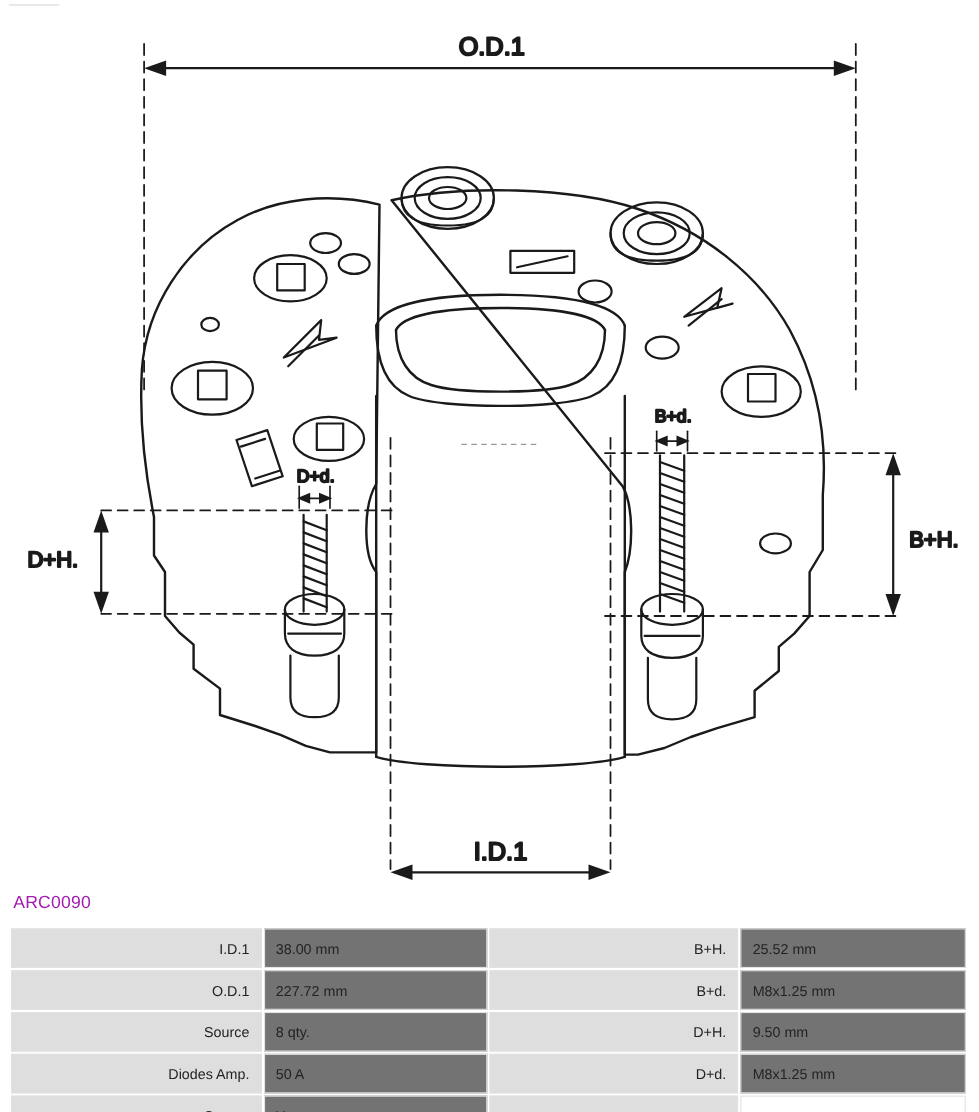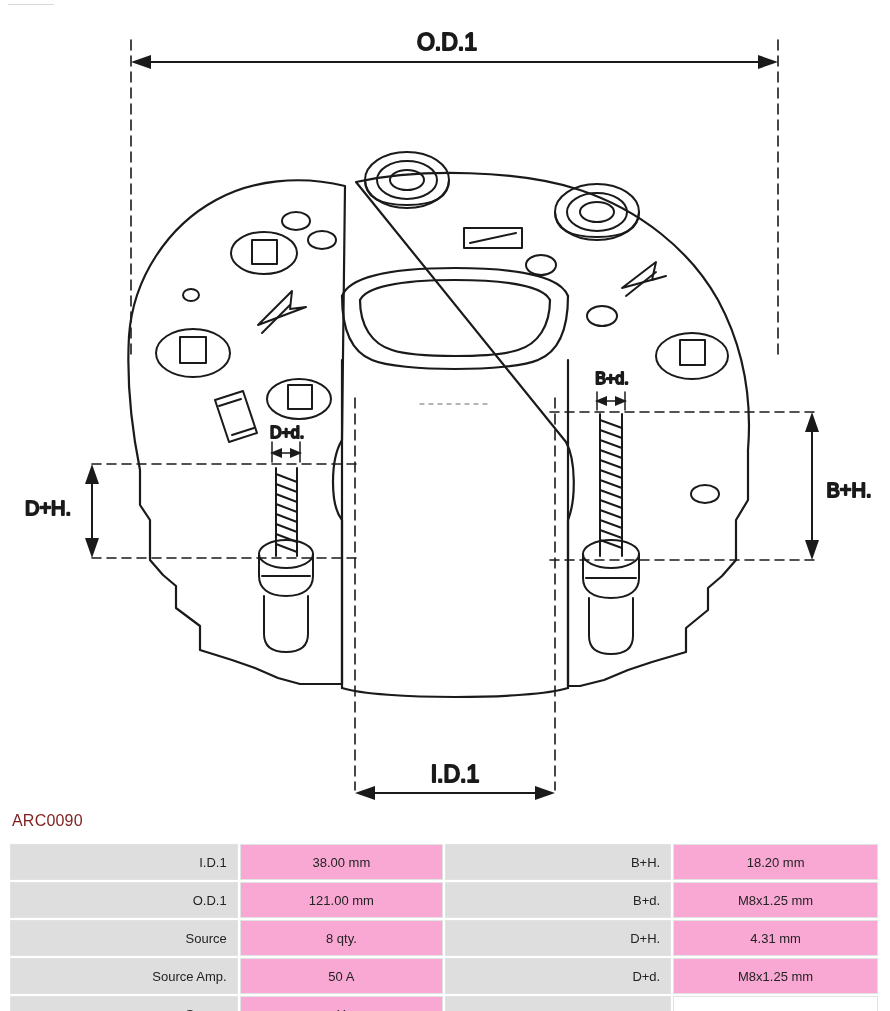--- a/index.html
+++ b/index.html
@@ -17,21 +17,21 @@
   }
   svg#tech-drawing{display:block;width:890px;height:820px;}
   .dimlabel{
     font-family:"Liberation Sans", sans-serif;
     fill:#1a1a1a;
   }
   #part-code{
     position:absolute;
     left:12px;top:812px;
     font-size:16px;
-    color:#7f1d1d;
+    color:#a21caf;
     letter-spacing:0.2px;
   }
   #spec-table{
     position:absolute;
     left:8px;top:842px;
     width:872px;
     border-collapse:separate;
     border-spacing:2px;
     font-size:13px;
   }
@@ -41,22 +41,22 @@
     background:#ffffff;
     border:1px solid #e2e2e2;
   }
   #spec-table td.lab{
     background:#dedede;
     text-align:right;
     width:232px;
     color:#232323;
   }
   #spec-table td.val{
-    background:#f9a8d4;
-    text-align:center;
+    background:#737373;
+    text-align:left;
     width:204px;
     color:#232323;
   }
   #spec-table td.empty{
     background:#dedede;
     border:1px solid #e2e2e2;
   }
   #spec-table td.blank{
     background:#ffffff;
     border:1px solid #e2e2e2;
@@ -259,36 +259,36 @@
 </div>
 
 <div id="part-code">ARC0090</div>
 
 <table id="spec-table">
   <tbody>
     <tr>
       <td class="lab">I.D.1</td>
       <td class="val">38.00 mm</td>
       <td class="lab">B+H.</td>
-      <td class="val">18.20 mm</td>
+      <td class="val">25.52 mm</td>
     </tr>
     <tr>
       <td class="lab">O.D.1</td>
-      <td class="val">121.00 mm</td>
+      <td class="val">227.72 mm</td>
       <td class="lab">B+d.</td>
       <td class="val">M8x1.25 mm</td>
     </tr>
     <tr>
       <td class="lab">Source</td>
       <td class="val">8 qty.</td>
       <td class="lab">D+H.</td>
-      <td class="val">4.31 mm</td>
-    </tr>
-    <tr>
-      <td class="lab">Source Amp.</td>
+      <td class="val">9.50 mm</td>
+    </tr>
+    <tr>
+      <td class="lab">Diodes Amp.</td>
       <td class="val">50 A</td>
       <td class="lab">D+d.</td>
       <td class="val">M8x1.25 mm</td>
     </tr>
     <tr>
       <td class="lab">Source</td>
       <td class="val">Y</td>
       <td class="empty"></td>
       <td class="blank"></td>
     </tr>

